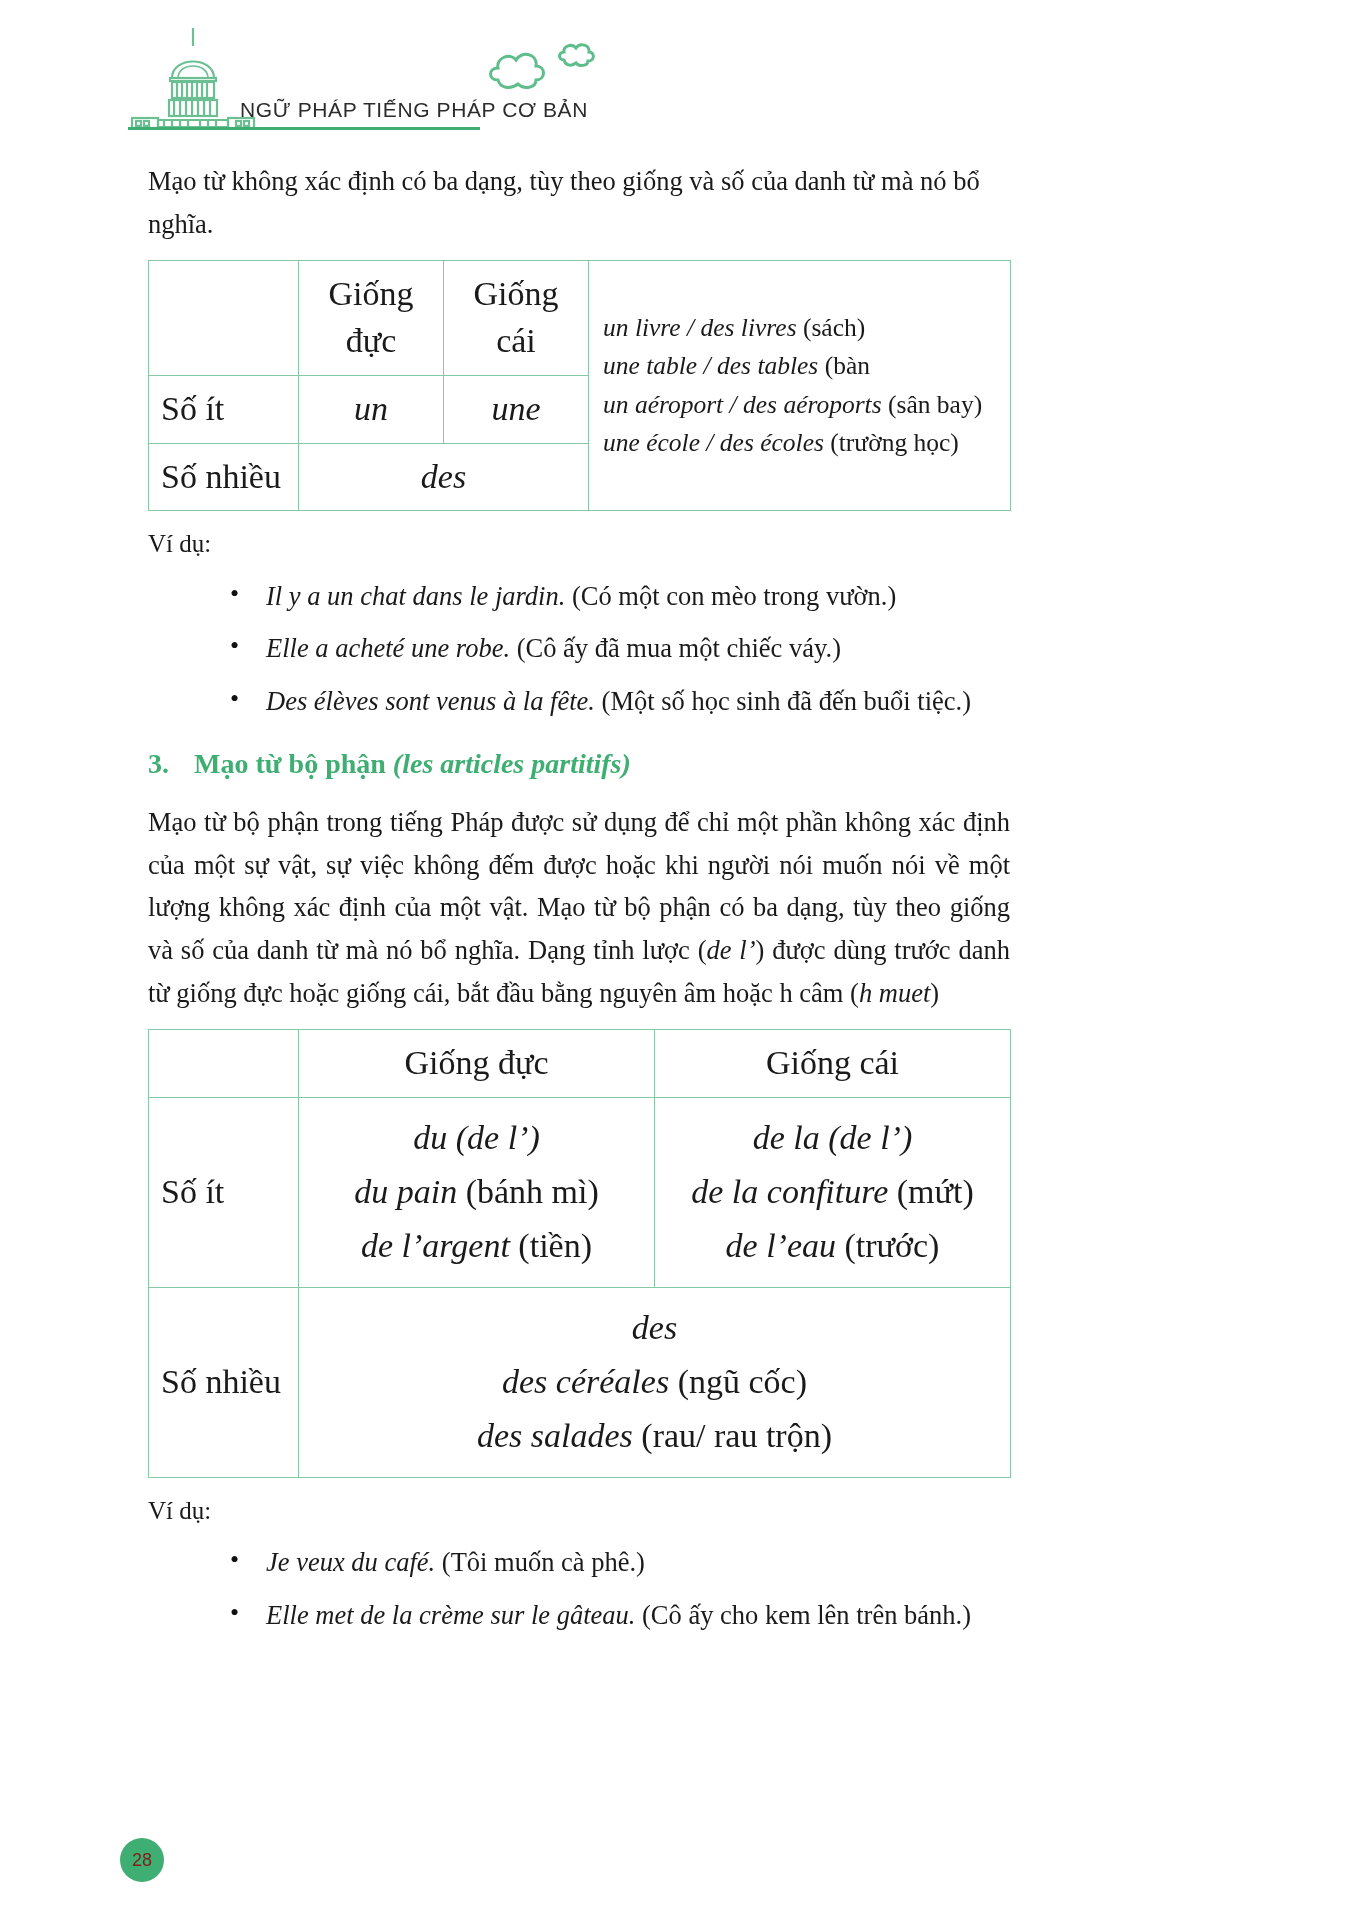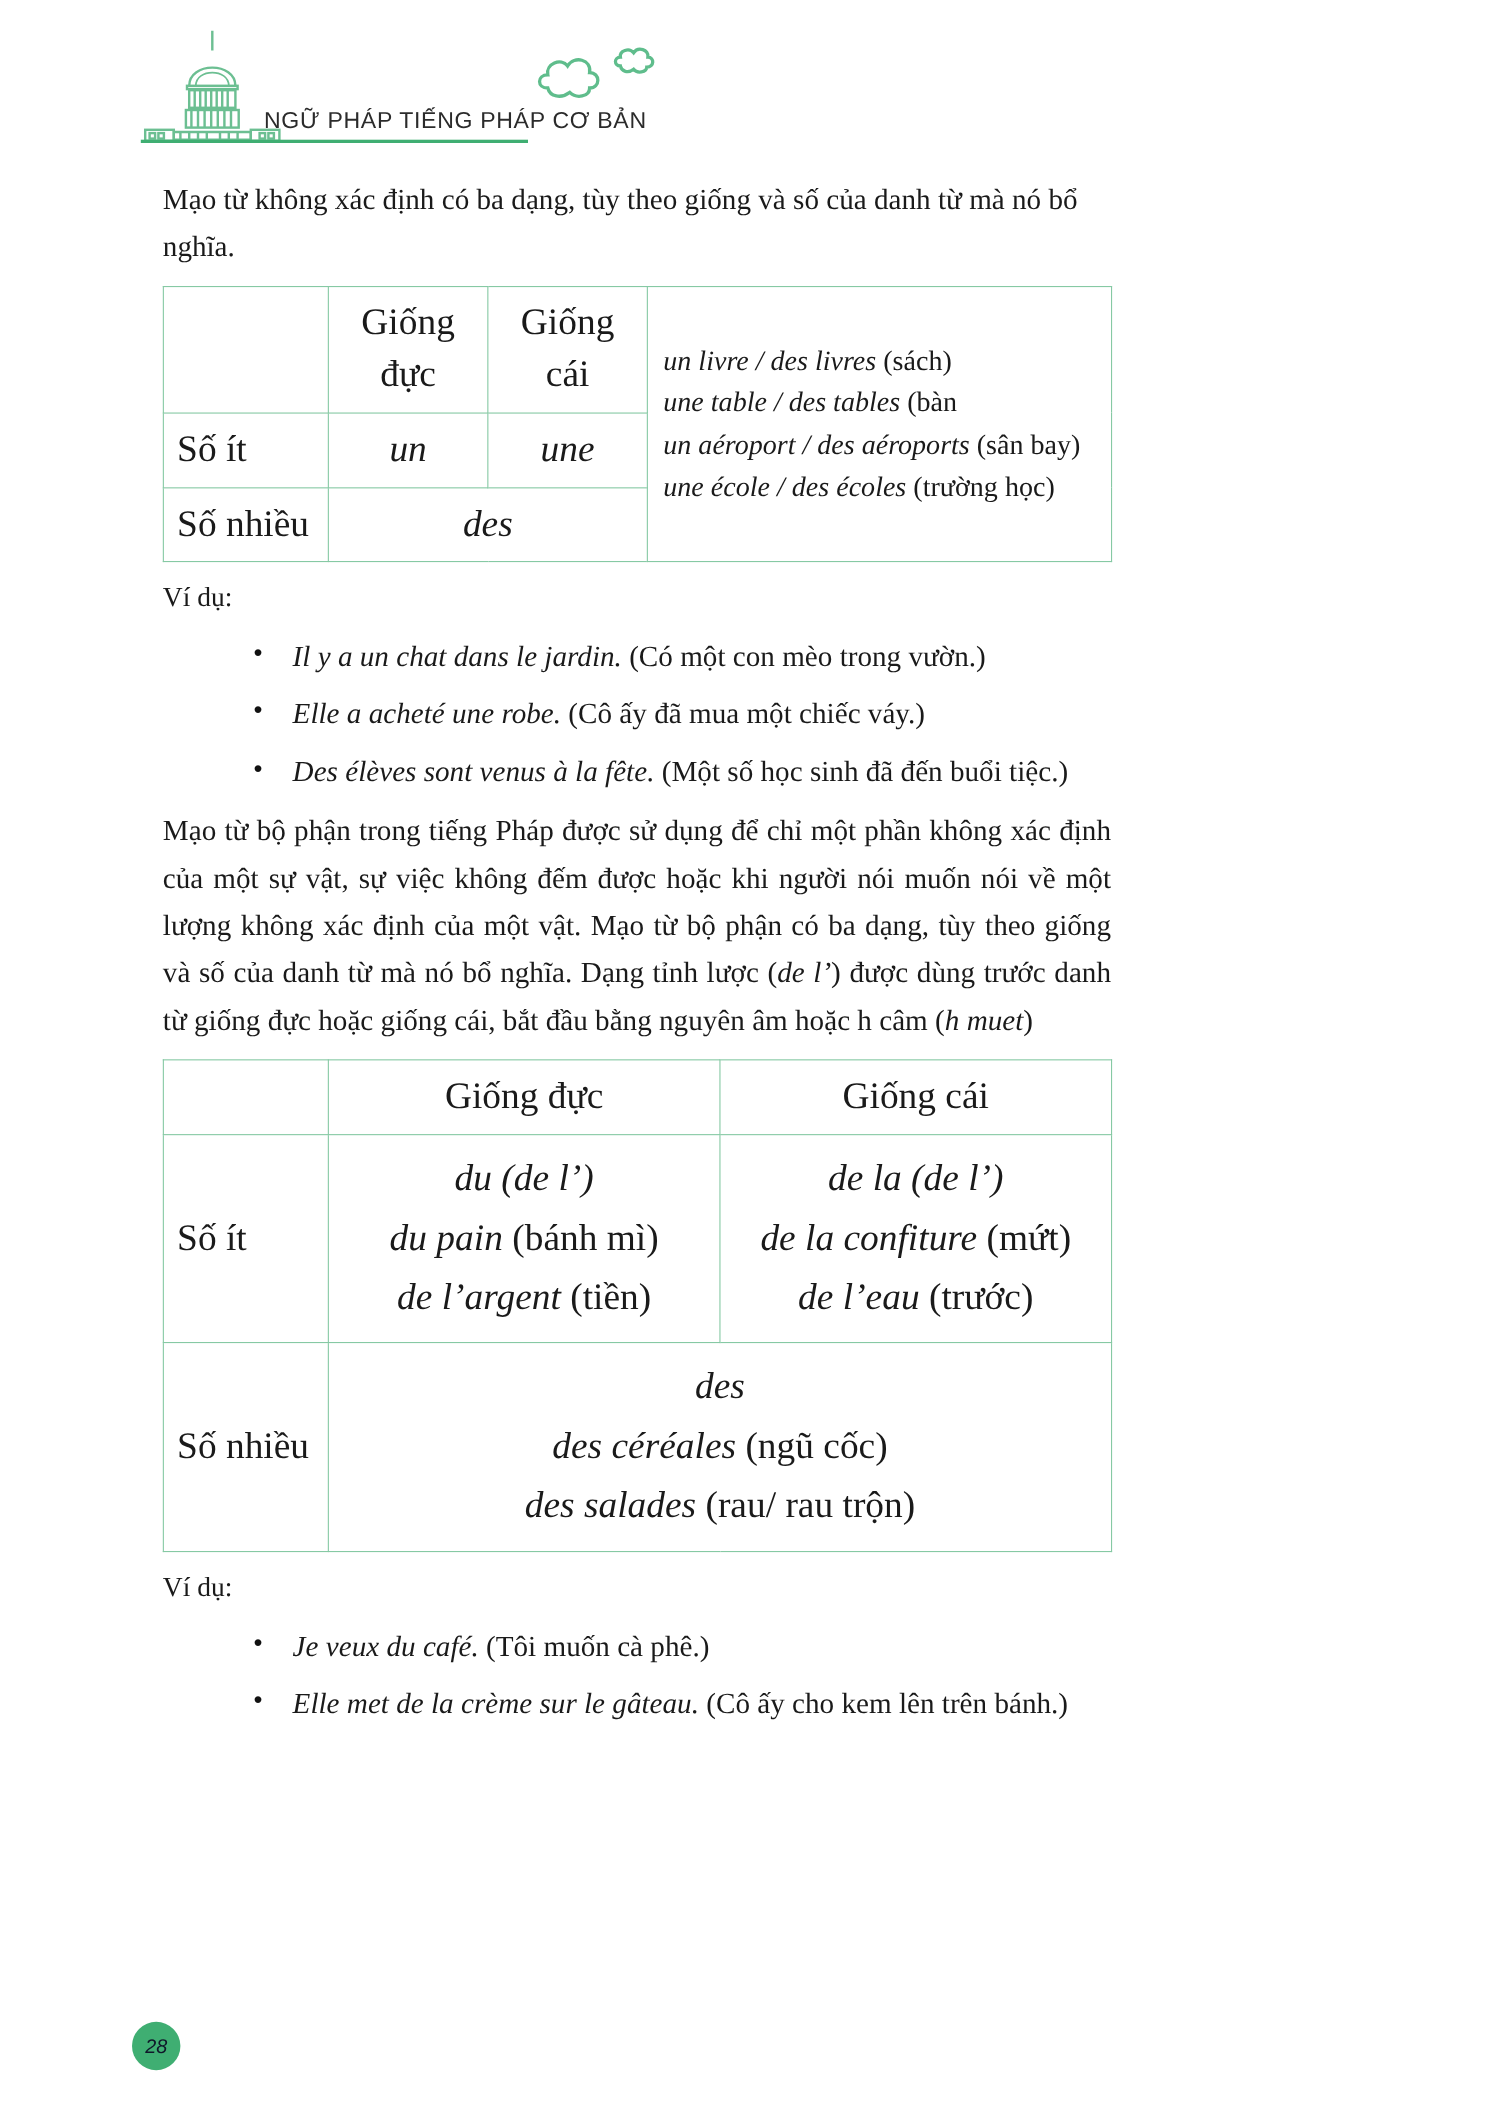--- a/index.html
+++ b/index.html
@@ -169,27 +169,26 @@
 
   
   .page-num {
     position: absolute;
     left: 120px;
     top: 1838px;
     width: 44px;
     height: 44px;
     border-radius: 50%;
     background: #3fae72;
-    color: #0f172a;
+    color: #7f1d1d;
     font-family: "Liberation Sans", "DejaVu Sans", sans-serif;
     font-size: 18px;
     display: flex;
     align-items: center;
     justify-content: center;
-    font-style: italic;
   }
 </style>
 </head>
 <body>
 
 <div class="page">
 
   <div class="header">
     <div class="logo-wrap">
       <svg width="130" height="110" viewBox="0 0 130 110" fill="none" stroke="#6cbf92" stroke-width="2.2">
@@ -284,20 +283,23 @@
     </table>
 
     <div class="vidu">Ví dụ:</div>
 
     <ul class="examples">
       <li><span class="fr">Il y a un chat dans le jardin.</span> <span>(Có một con mèo trong vườn.)</span></li>
       <li><span class="fr">Elle a acheté une robe.</span> <span>(Cô ấy đã mua một chiếc váy.)</span></li>
       <li><span class="fr">Des élèves sont venus à la fête.</span> <span>(Một số học sinh đã đến buổi tiệc.)</span></li>
     </ul>
 
+    <h2 class="section-head">
+      <span class="num">3.</span><span>Mạo từ bộ phận </span><span class="fr-it">(les articles partitifs)</span>
+    </h2>
 
     <p class="body-text"><span>Mạo từ bộ phận trong tiếng Pháp được sử dụng để chỉ một phần không xác định của một sự vật, sự việc không đếm được hoặc khi người nói muốn nói về một lượng không xác định của một vật. Mạo từ bộ phận có ba dạng, tùy theo giống và số của danh từ mà nó bổ nghĩa. Dạng tỉnh lược (</span><span class="it">de l’</span><span>) được dùng trước danh từ giống đực hoặc giống cái, bắt đầu bằng nguyên âm hoặc h câm (</span><span class="it">h muet</span><span>)</span></p>
 
     <table class="grid t2">
       <colgroup>
           <col class="d1">
           <col class="d2">
           <col class="d3">
         </colgroup>
       <tbody>

